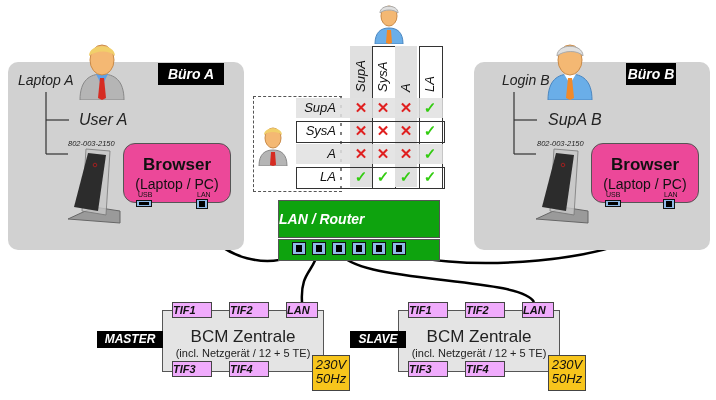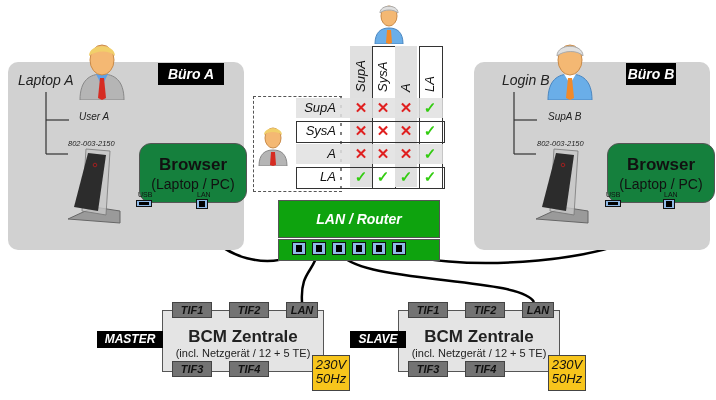--- a/index.html
+++ b/index.html
@@ -1,34 +1,34 @@
 <!DOCTYPE html>
 <html><head>
 <meta charset="utf-8">
 <style>
   html, body { margin:0; padding:0; background:#ffffff; }
   body { width:716px; height:400px; position:relative; overflow:hidden; font-family:"Liberation Sans", sans-serif; }
   .abs { position:absolute; }
   .office { position:absolute; background:#d1d1d1; border-radius:10px; }
   .office-label { position:absolute; background:#000; color:#fff; font-weight:bold; font-style:italic; font-size:14px; text-align:center; line-height:22px; height:22px; }
   .login { position:absolute; font-style:italic; font-size:14px; color:#222; }
-  .user-label { position:absolute; font-style:italic; font-size:10px; color:#222; }
-  .browser { position:absolute; background:#15803d; border:1.5px solid #555; border-radius:12px; text-align:center;margin-left:16px; }
+  .user-label { position:absolute; font-style:italic; font-size:16px; color:#222; }
+  .browser { position:absolute; background:#ec4899; border:1.5px solid #555; border-radius:12px; text-align:center; }
   .browser .t1 { font-weight:bold; font-size:17px; margin-top:11px; color:#111; }
   .browser .t2 { font-size:14px; color:#111; margin-top:1px; }
   .port-lbl { position:absolute; font-size:7px; color:#111; }
   .port { position:absolute; background:#8fb9e6; border:1px solid #111; }
   .port .hole { position:absolute; background:#000; }
   .serial { position:absolute; font-size:7.5px; font-style:italic; color:#222; }
-  .router-top { position:absolute; background:#0ea30e; border:1px solid #555; color:#fff; font-weight:bold; font-style:italic; font-size:14px; text-align:center; }
+  .router-top { position:absolute; background:#0ea30e; border:1px solid #555; color:#fff; font-weight:bold; font-style:italic; font-size:14px; }
   .router-bot { position:absolute; background:#0ea30e; border:1px solid #555; }
   .bcm { position:absolute; background:#e4e4e4; border:1.5px solid #555; text-align:center; }
-  .bcm .t1 { font-size:17px; color:#222; margin-top:16px;font-weight:bold; }
+  .bcm .t1 { font-size:17px; color:#222; margin-top:16px; }
   .bcm .t2 { font-size:11px; color:#222; }
-  .tif { position:absolute; background:#737373; border:1px solid #444; font-weight:bold; font-style:italic; font-size:11px; text-align:center; height:14px; line-height:14px; color:#111; }
+  .tif { position:absolute; background:#f0abfc; border:1px solid #444; font-weight:bold; font-style:italic; font-size:11px; text-align:left; height:14px; line-height:14px; color:#111; }
   .role { position:absolute; background:#000; color:#fff; font-weight:bold; font-style:italic; font-size:12px; text-align:center; height:17px; line-height:17px; }
   .power { position:absolute; background:#f7c51c; border:1px solid #444; font-style:italic; font-size:13px; color:#111; line-height:14px; text-align:center; }
   .mx-row { position:absolute; height:20px; }
   .mx-row.shade { background:#e0e0e0; }
   .mx-row.boxed { border:1.5px solid #333; background:#fff; }
   .mx-rowlbl { position:absolute; font-style:italic; font-size:13px; text-align:right; color:#111; }
   .mx-col { position:absolute; }
   .mx-col.shade { background:#e0e0e0; }
   .mx-col.boxed { border:1.5px solid #333; }
   .mx-colhdr { position:absolute; font-style:italic; font-size:13px; color:#111; transform:rotate(-90deg); transform-origin:left top; white-space:nowrap; }

